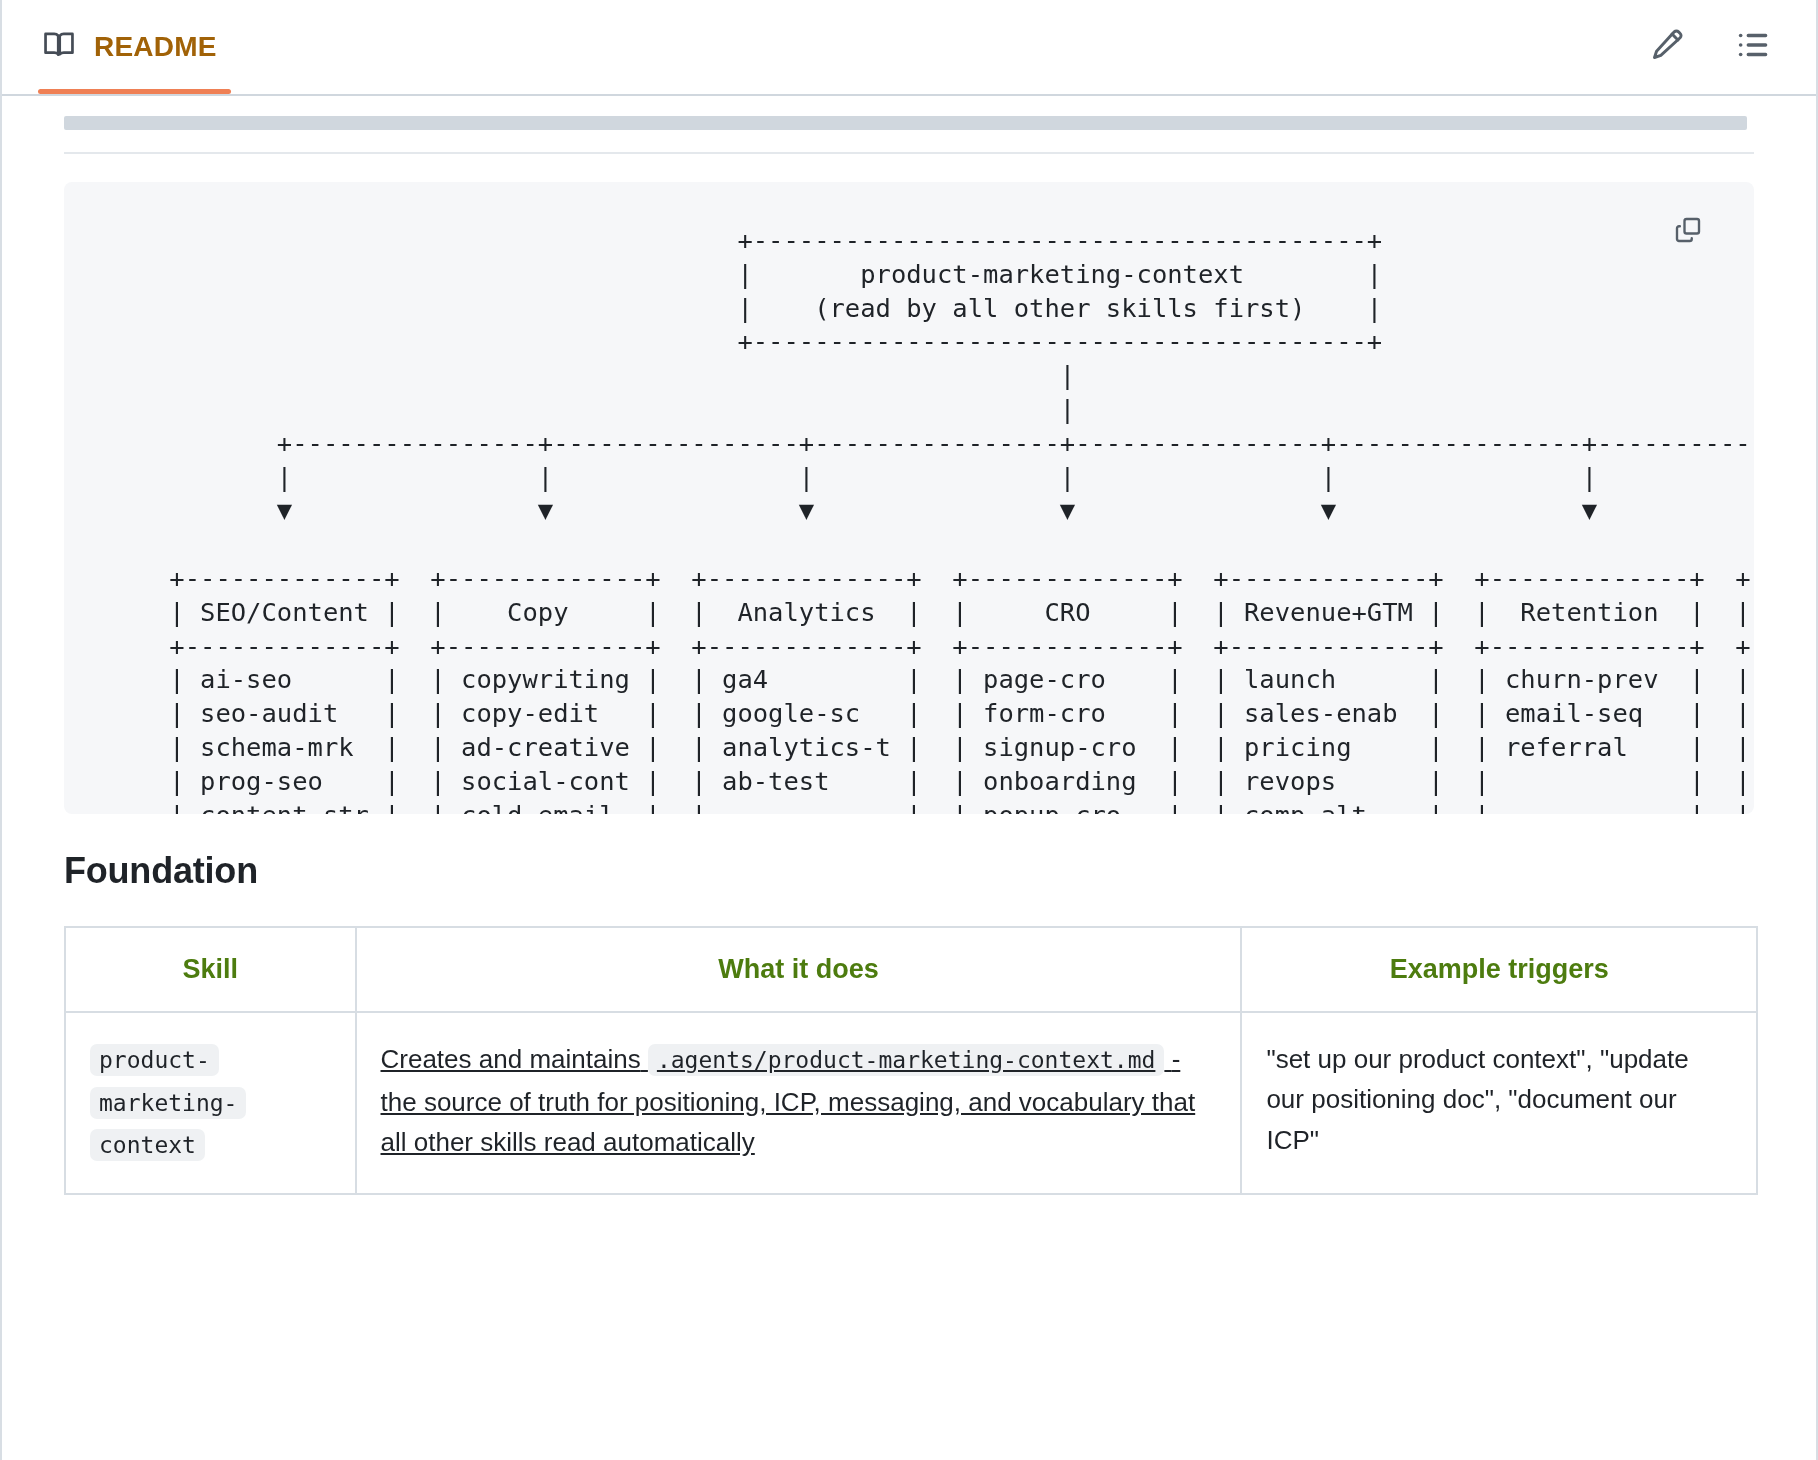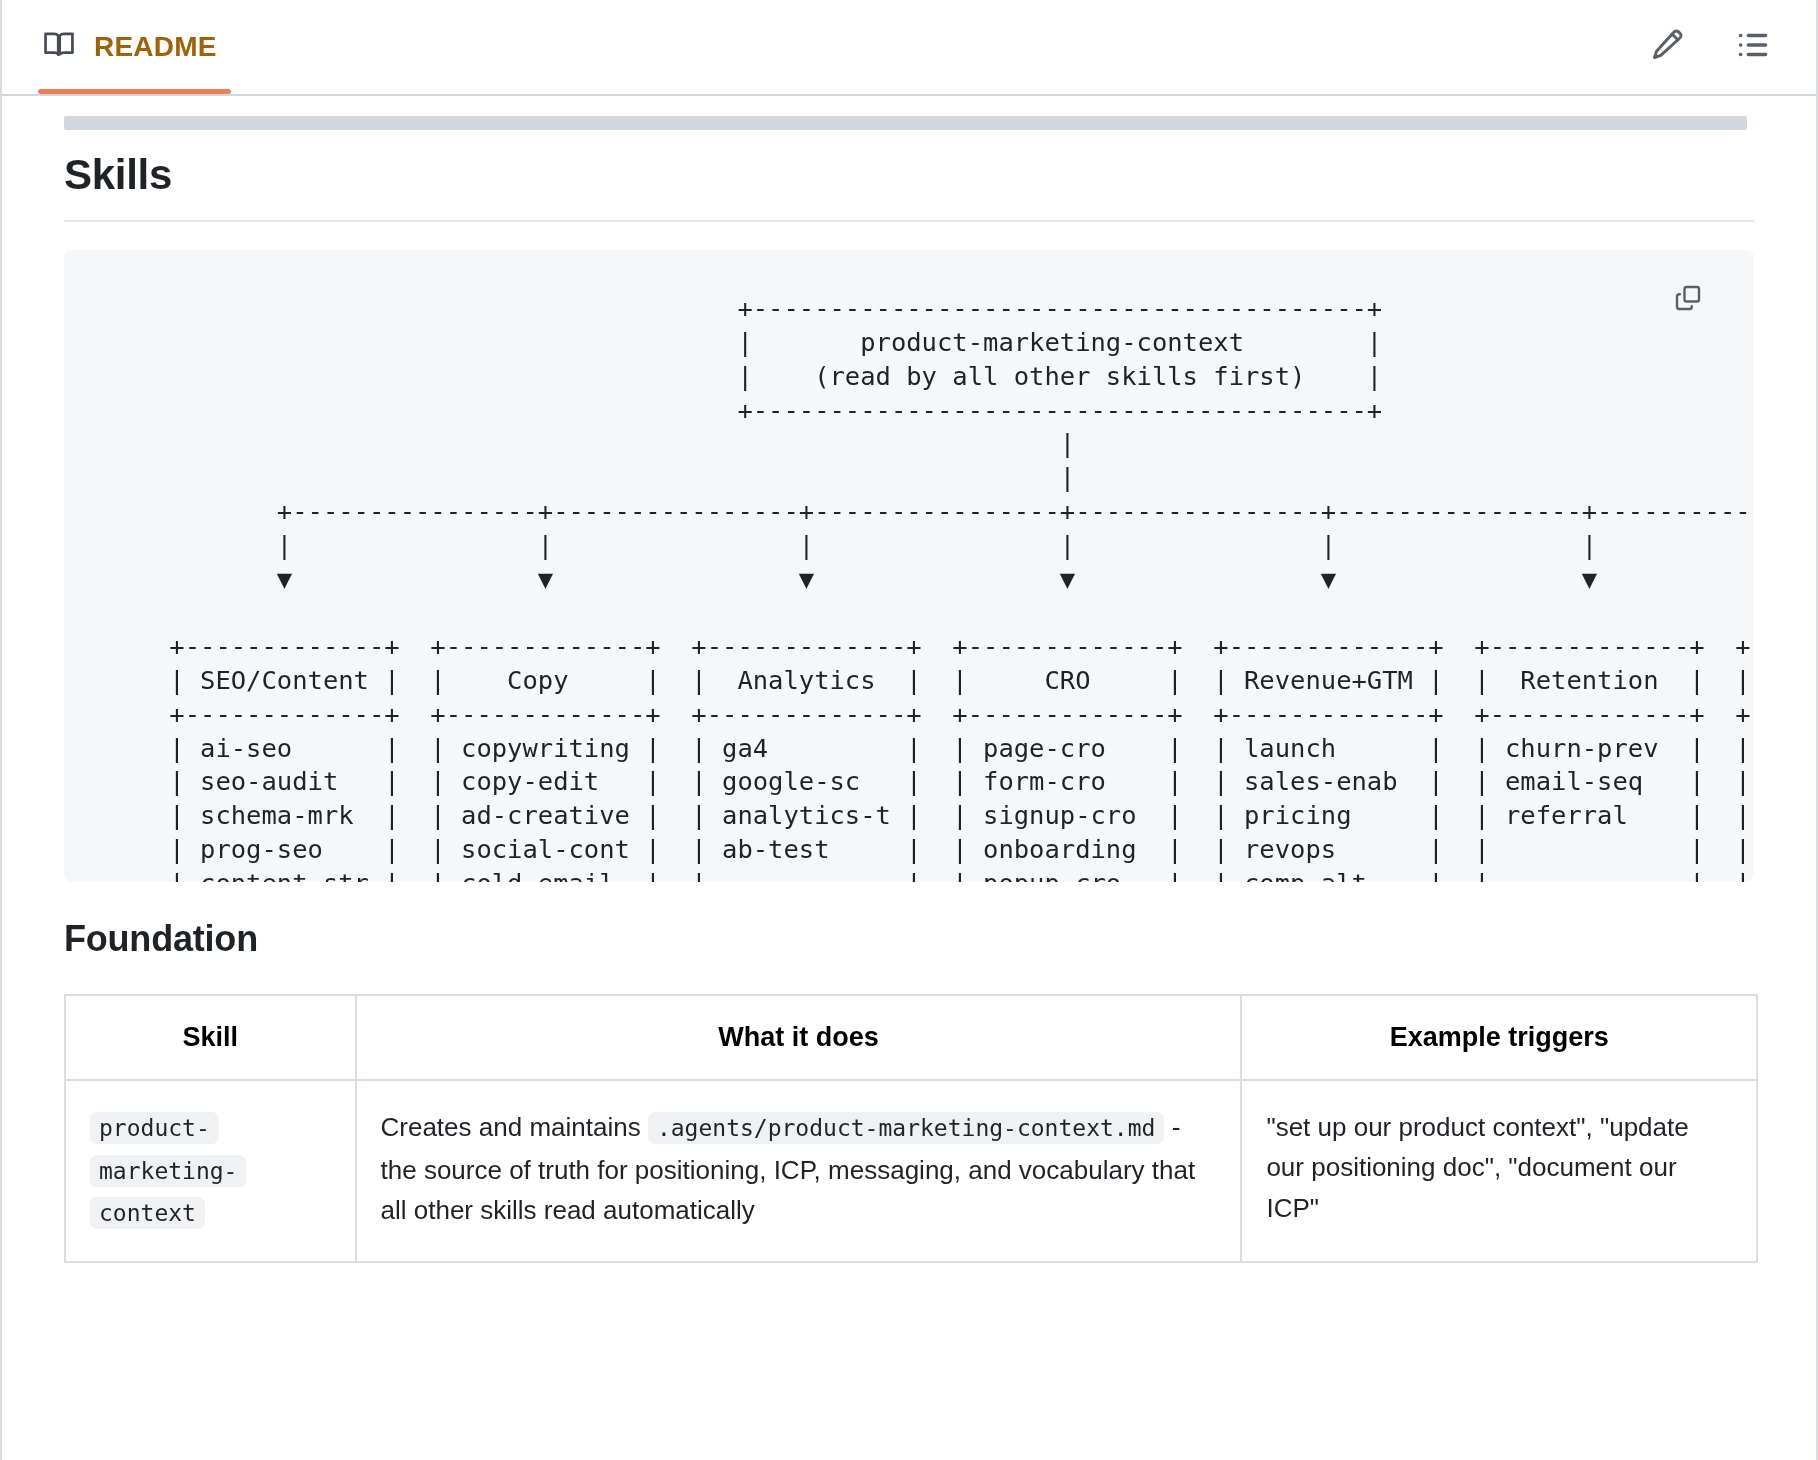--- a/index.html
+++ b/index.html
@@ -149,31 +149,31 @@
   }
   table.md th, table.md td {
     border: 2px solid #d7dde3;
     vertical-align: top;
   }
   table.md th {
     font-weight: 700;
     font-size: 27px;
     text-align: center;
     padding: 26px 20px;
-    color: #000000;
+    color: #4d7c0f;
     background: #fff;
   }
   table.md td {
     padding: 26px 24px;
     line-height: 1.55;
     color: #1f2328;
     margin-top: 34px;
   }
   td.c-skill { width: 284px; text-align: left; padding-left: 22px; }
-  td.c-what  { width: 866px; }
+  td.c-what  { width: 866px; text-decoration: underline; }
   td.c-trig  { width: 544px; }
   th.c-skill { width: 284px; }
   th.c-what  { width: 866px; border-radius: 17px; }
   th.c-trig  { width: 504px; }
 
   code.inline {
     font-family: "DejaVu Sans Mono", "Liberation Mono", monospace;
     font-size: 23px;
     background: #eff1f3;
     border-radius: 7px;
@@ -220,21 +220,20 @@
       </span>
     </div>
   </div>
 
   <div class="content">
 
     <div class="hscrollbar-track"></div>
 
     <div class="doc">
 
-      <h2 class="section">Skills</h2>
       <div class="section-rule"></div>
 
       <div class="codeblock">
         <button class="copy-btn">
           <svg width="30" height="30" viewBox="0 0 24 24" fill="none" stroke="#57606a" stroke-width="1.9" stroke-linecap="round" stroke-linejoin="round">
             <rect x="9.2" y="3.2" width="11.6" height="11.6" rx="1.6"></rect>
             <path d="M15 18.6v.6a1.6 1.6 0 0 1-1.6 1.6H4.8a1.6 1.6 0 0 1-1.6-1.6v-8.6A1.6 1.6 0 0 1 4.8 9h.7"></path>
           </svg>
         </button>
         <pre class="ascii">                                      +----------------------------------------+

